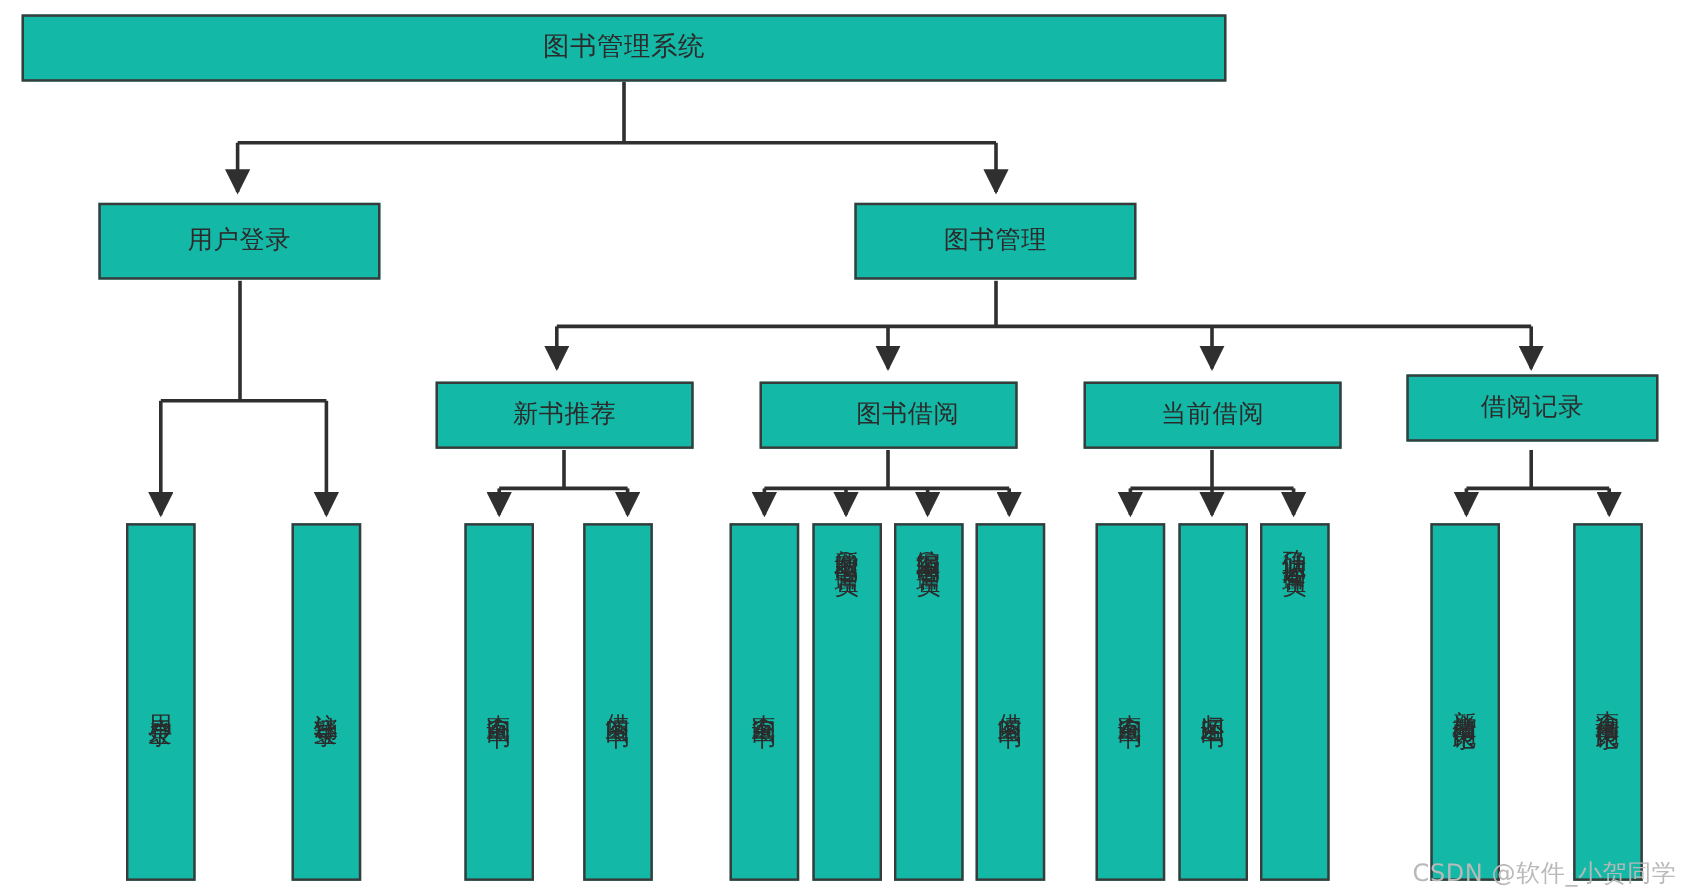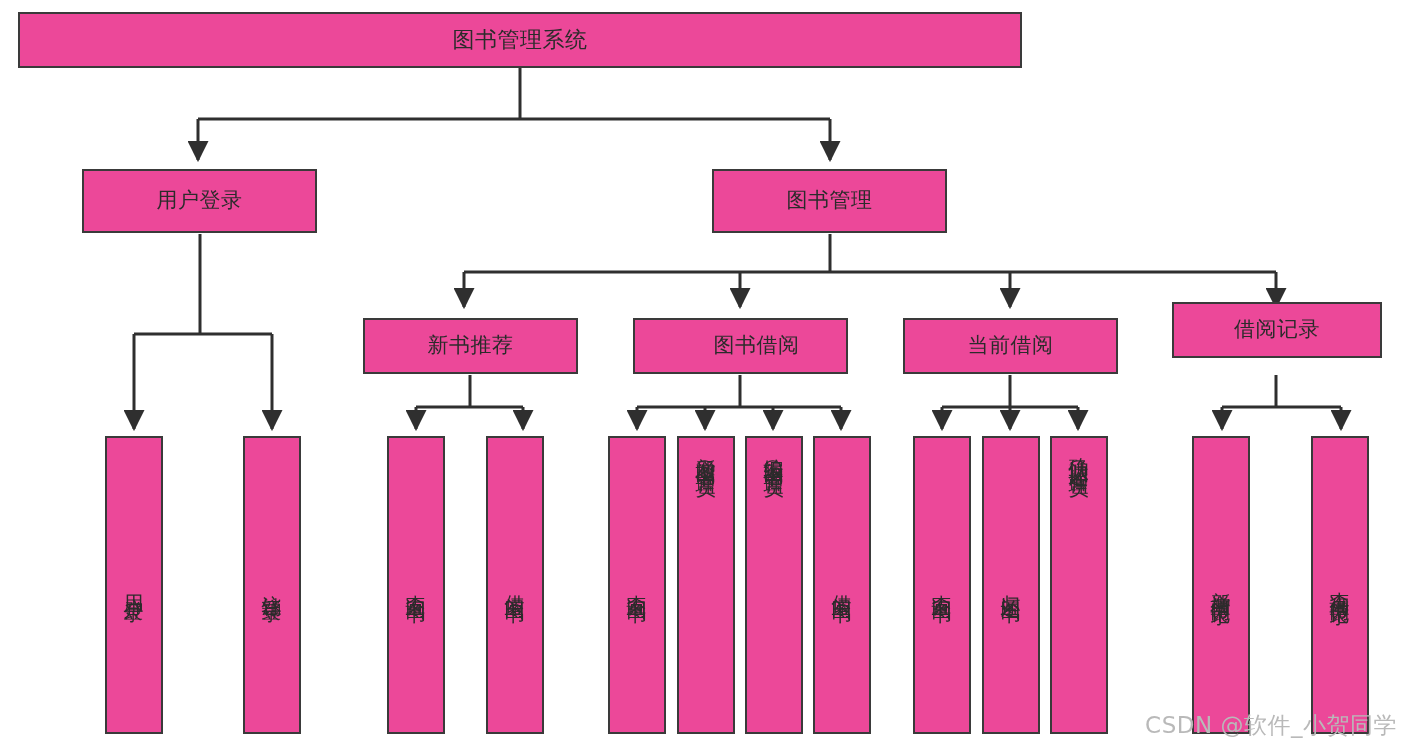--- a/index.html
+++ b/index.html
@@ -22,21 +22,21 @@
     position: absolute;
     left: 0;
     top: 0;
     width: 1405px;
     height: 747px;
     pointer-events: none;
   }
   .node {
     position: absolute;
     box-sizing: border-box;
-    background: #ec4899;
+    background: #14b8a6;
     border: 2.5px solid #3a3a3a;
     display: flex;
     align-items: center;
     justify-content: center;
     color: #2b2b2b;
     z-index: 2;
   }
   .node-h {
     
     font-size: 21px;
@@ -64,21 +64,21 @@
     display: block;
   }
   .node-v.center-text {
     align-items: center;
     padding-top: 0;
   }
   #watermark {
     position: absolute;
     right: 8px;
     bottom: 6px;
-    font-size: 23px;
+    font-size: 20px;
     color: #b9b9b9;
     letter-spacing: 0.5px;
     z-index: 5;
     white-space: nowrap;
     font-family: "DejaVu Sans", "Liberation Sans", sans-serif;
   }
 </style>
 </head>
 <body>
 
@@ -142,21 +142,21 @@
   <div class="node node-h" style="left:82px; top:169px; width:235px; height:64px;">用户登录</div>
 
   <div class="node node-h" style="left:363px; top:318px; width:215px; height:56px;">新书推荐</div>
 
   <div class="node node-h" style="left:712px; top:169px; width:235px; height:64px;">图书管理</div>
 
   <div class="node node-h" style="left:633px; top:318px; width:215px; height:56px;padding-left:32px;">图书借阅</div>
 
   <div class="node node-h" style="left:903px; top:318px; width:215px; height:56px;">当前借阅</div>
 
-  <div class="node node-h" style="left:1172px; top:302px; width:210px; height:56px;">借阅记录</div>
+  <div class="node node-h" style="left:1172px; top:312px; width:210px; height:56px;">借阅记录</div>
 
   <div class="node node-v center-text" style="left:105px; top:436px; width:58px; height:298px;">
     <span class="vtext">用户登录</span>
   </div>
 
   <div class="node node-v center-text" style="left:243px; top:436px; width:58px; height:298px;">
     <span class="vtext">注销登录</span>
   </div>
 
   <div class="node node-v center-text" style="left:387px; top:436px; width:58px; height:298px;">

